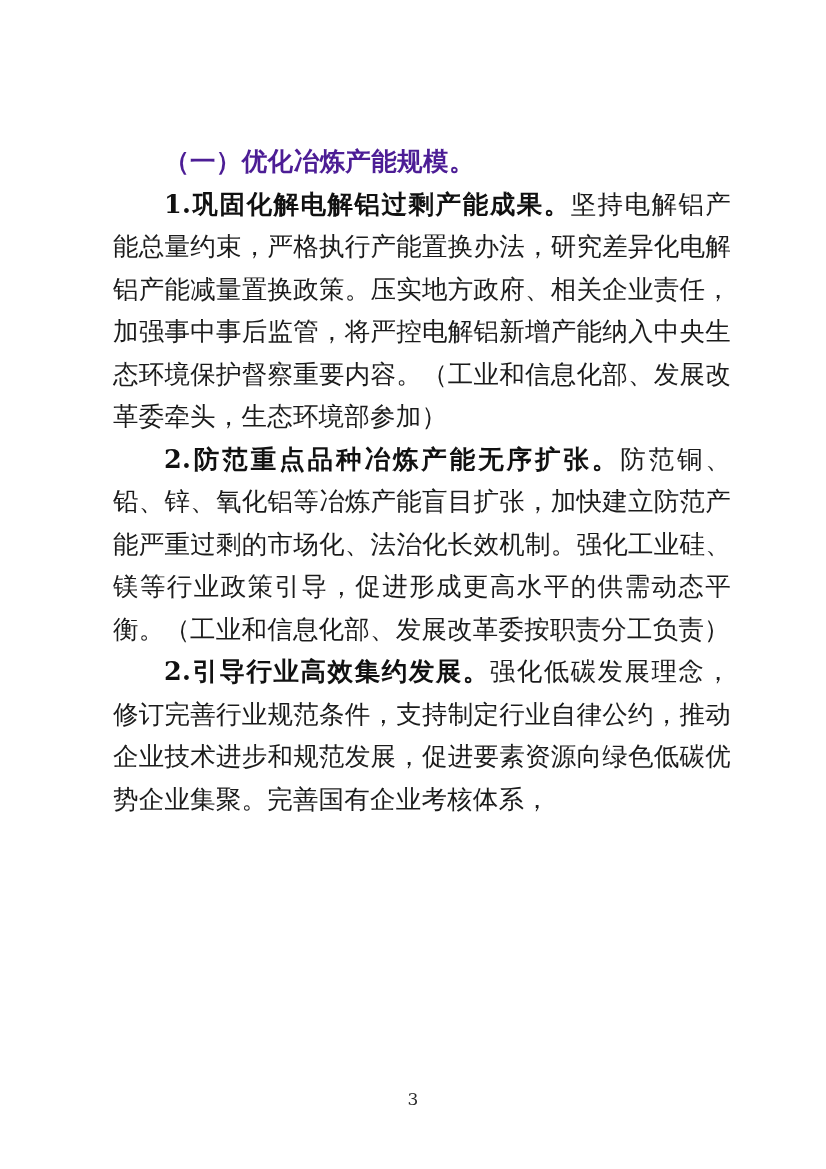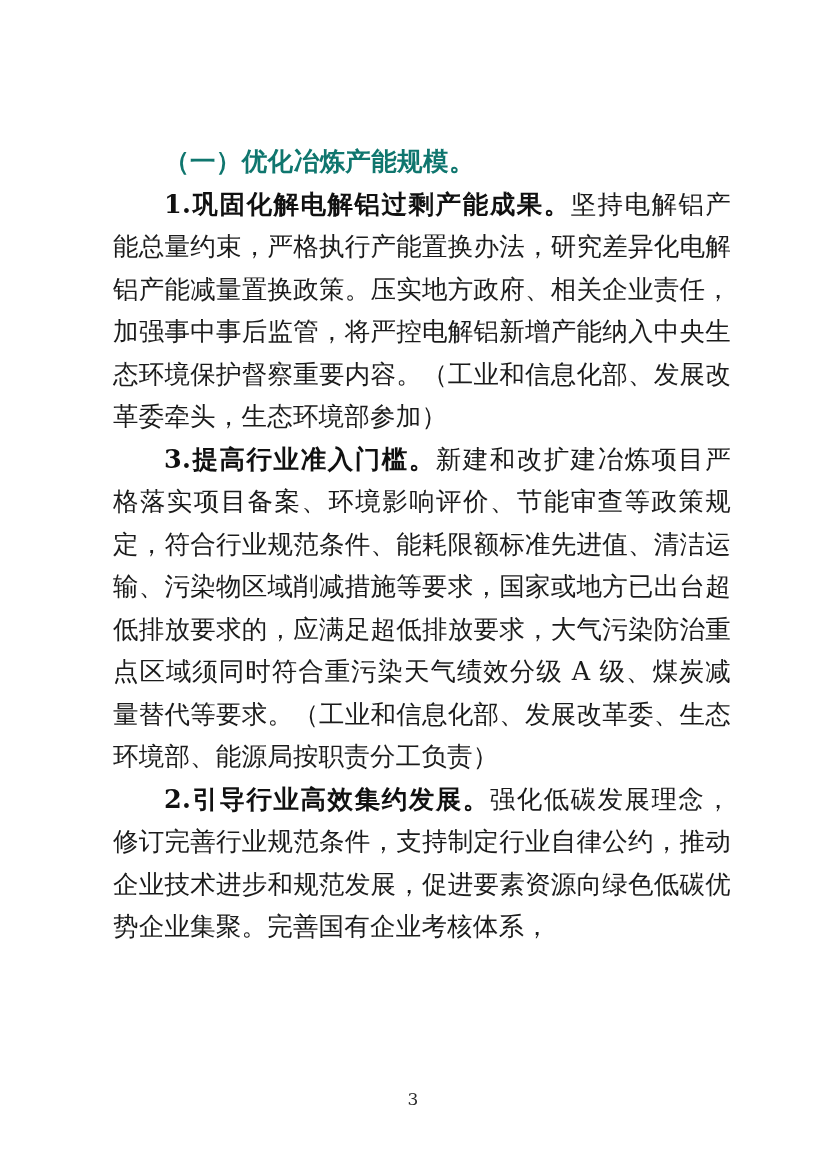--- a/index.html
+++ b/index.html
@@ -33,21 +33,21 @@
     text-justify: inter-character;
     text-indent: 51px;
     margin: 0 0 0 0;
     letter-spacing: 0.2px;
     word-break: break-all;
   }
   
   .heading {
     font-size: 25.5px;
     line-height: 42.5px;
-    color: #0f766e;
+    color: #4c1d95;
     font-weight: bold;
     text-indent: 51px;
     margin: 0;
     letter-spacing: 0.4px;
   }
   
   .lead {
     font-weight: bold;
     color: #111111;
     letter-spacing: 0.3px;
@@ -68,22 +68,22 @@
 <body>
 
 <div class="page">
 
   <div class="content">
 
     <p class="heading">（一）优化冶炼产能规模。</p>
 
     <p class="para"><span class="lead">1.巩固化解电解铝过剩产能成果。</span><span>坚持电解铝产能总量约束，严格执行产能置换办法，研究差异化电解铝产能减量置换政策。压实地方政府、相关企业责任，加强事中事后监管，将严控电解铝新增产能纳入中央生态环境保护督察重要内容。（工业和信息化部、发展改革委牵头，生态环境部参加）</span></p>
 
+    <p class="para"><span class="lead">2.防范重点品种冶炼产能无序扩张。</span><span>防范铜、铅、锌、氧化铝等冶炼产能盲目扩张，加快建立防范产能严重过剩的市场化、法治化长效机制。强化工业硅、镁等行业政策引导，促进形成更高水平的供需动态平衡。（工业和信息化部、发展改革委按职责分工负责）</span></p>
 
-    <p class="para"><span class="lead">3.提高行业准入门槛。</span><span>新建和改扩建冶炼项目严格落实项目备案、环境影响评价、节能审查等政策规定，符合行业规范条件、能耗限额标准先进值、清洁运输、污染物区域削减措施等要求，国家或地方已出台超低排放要求的，应满足超低排放要求，大气污染防治重点区域须同时符合重污染天气绩效分级 A 级、煤炭减量替代等要求。（工业和信息化部、发展改革委、生态环境部、能源局按职责分工负责）</span></p>
 
 
     <p class="para"><span class="lead">2.引导行业高效集约发展。</span><span>强化低碳发展理念，修订完善行业规范条件，支持制定行业自律公约，推动企业技术进步和规范发展，促进要素资源向绿色低碳优势企业集聚。完善国有企业考核体系，</span></p>
 
   </div>
 
   <div class="page-number">3</div>
 
 </div>
 

